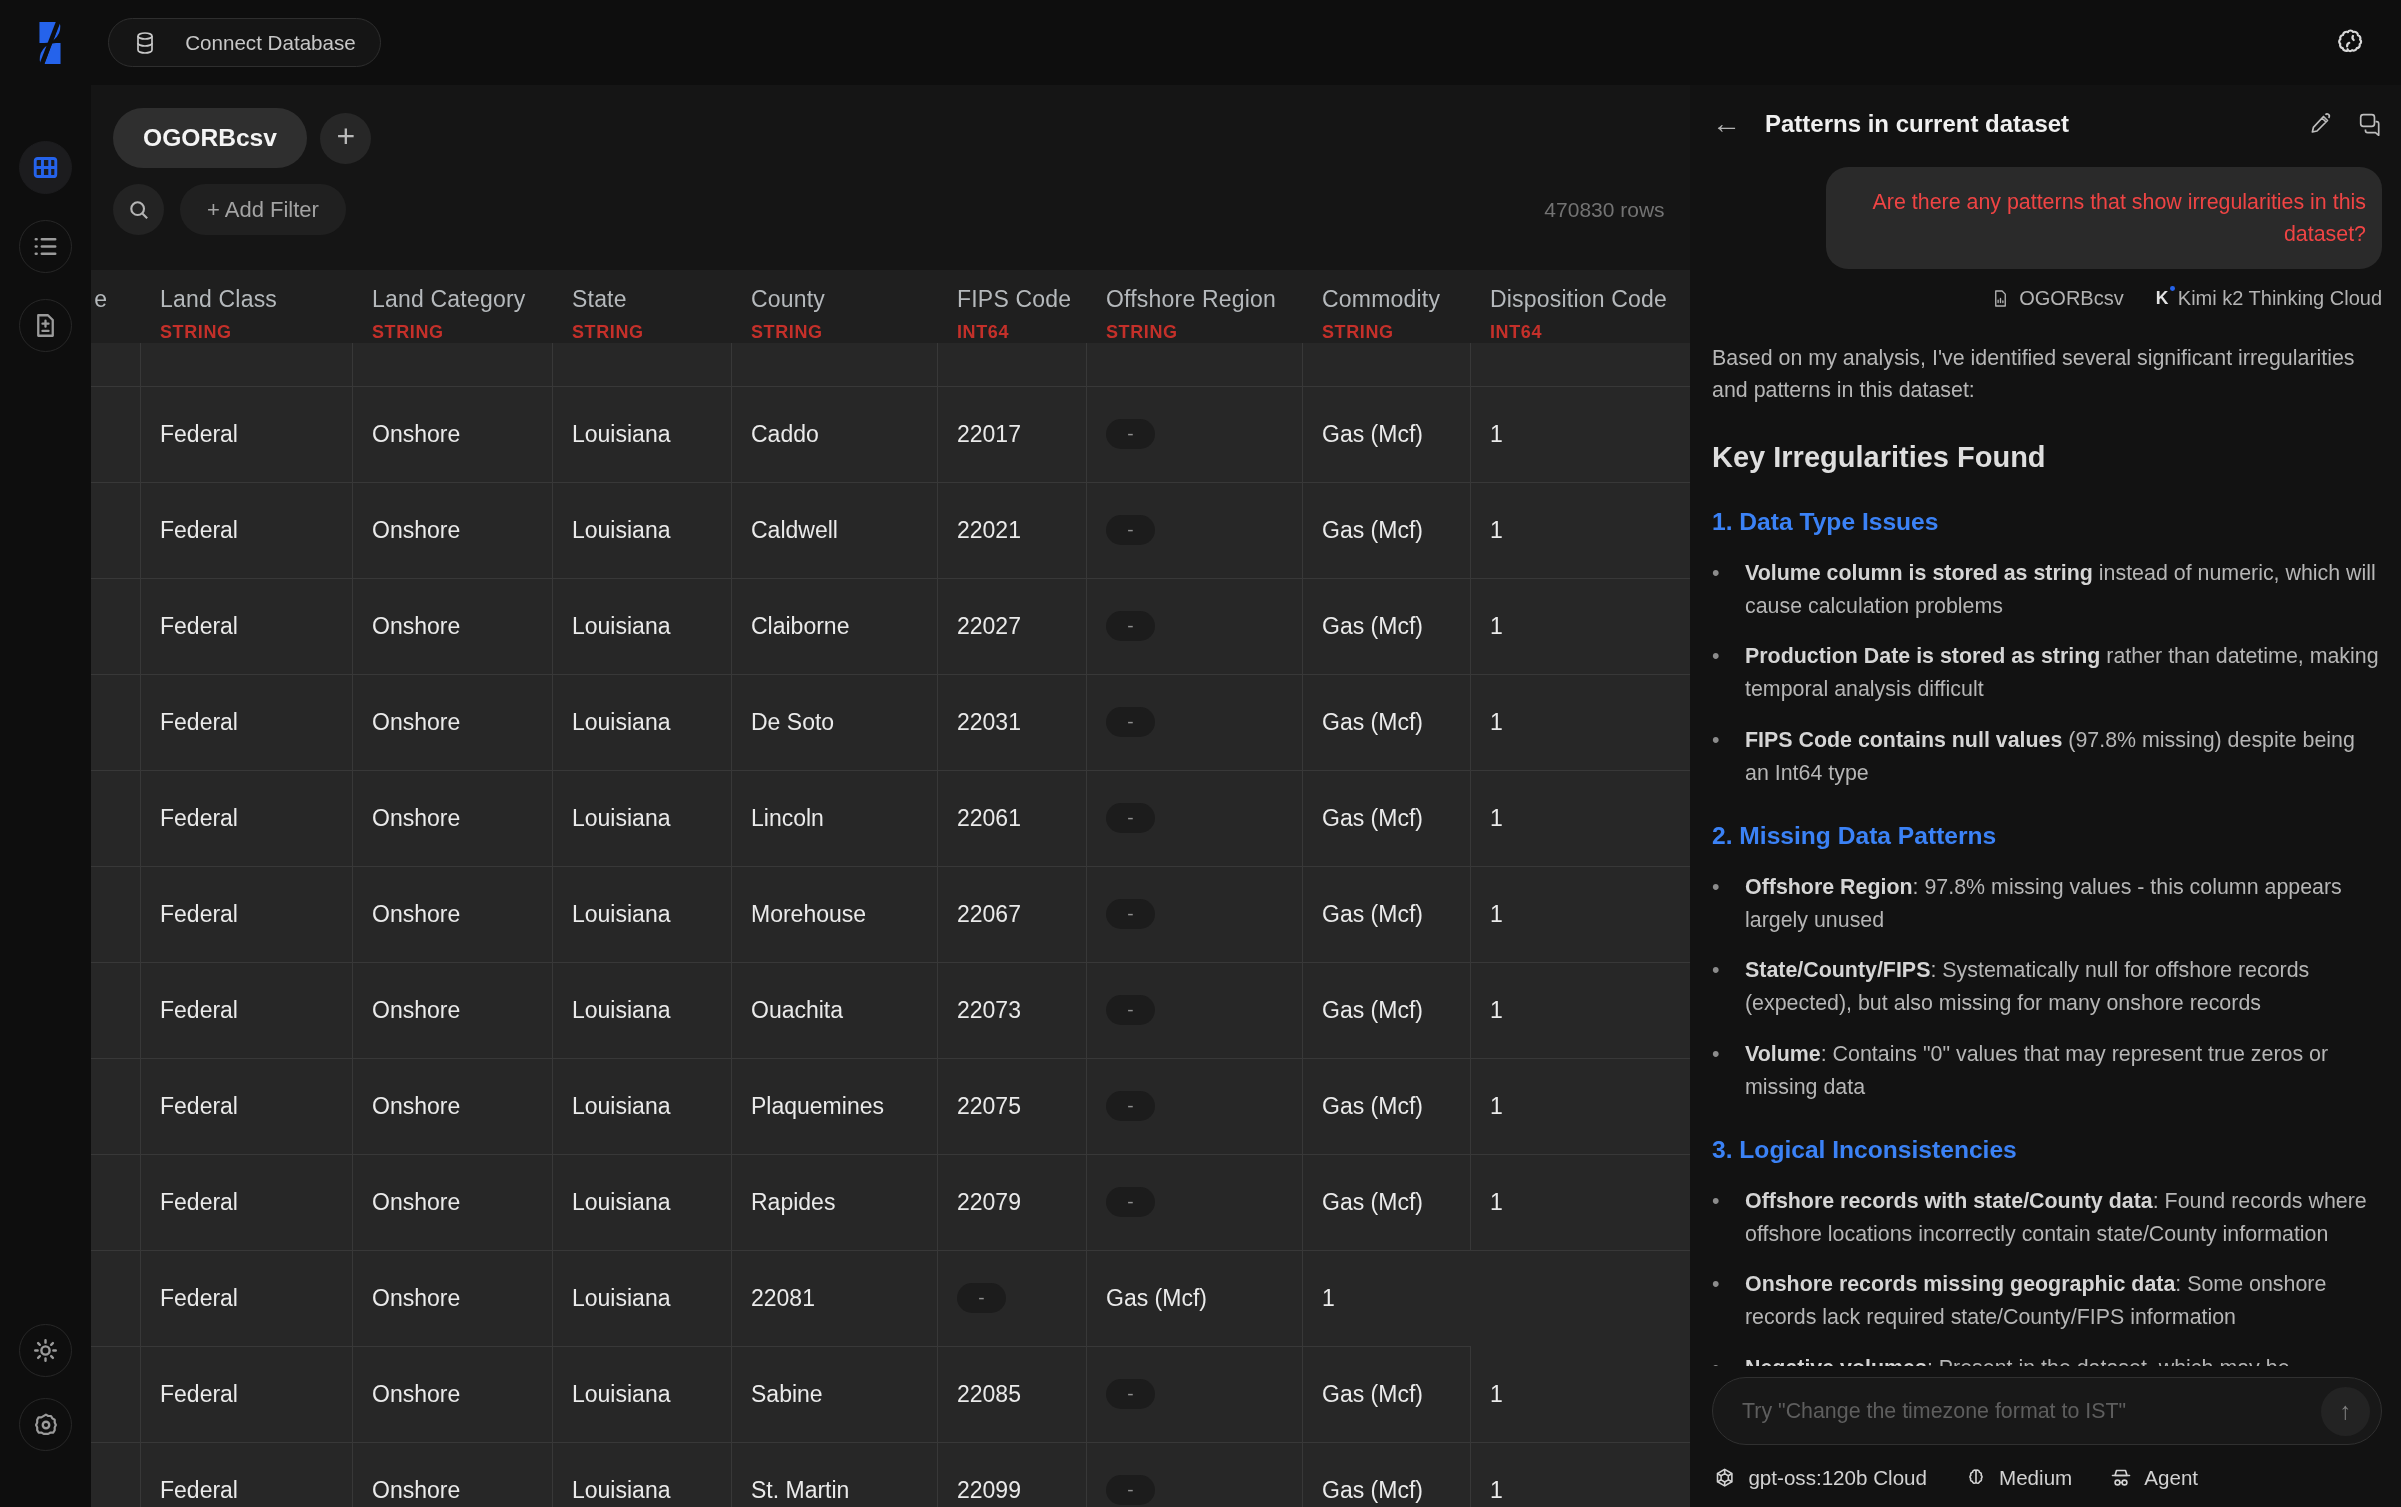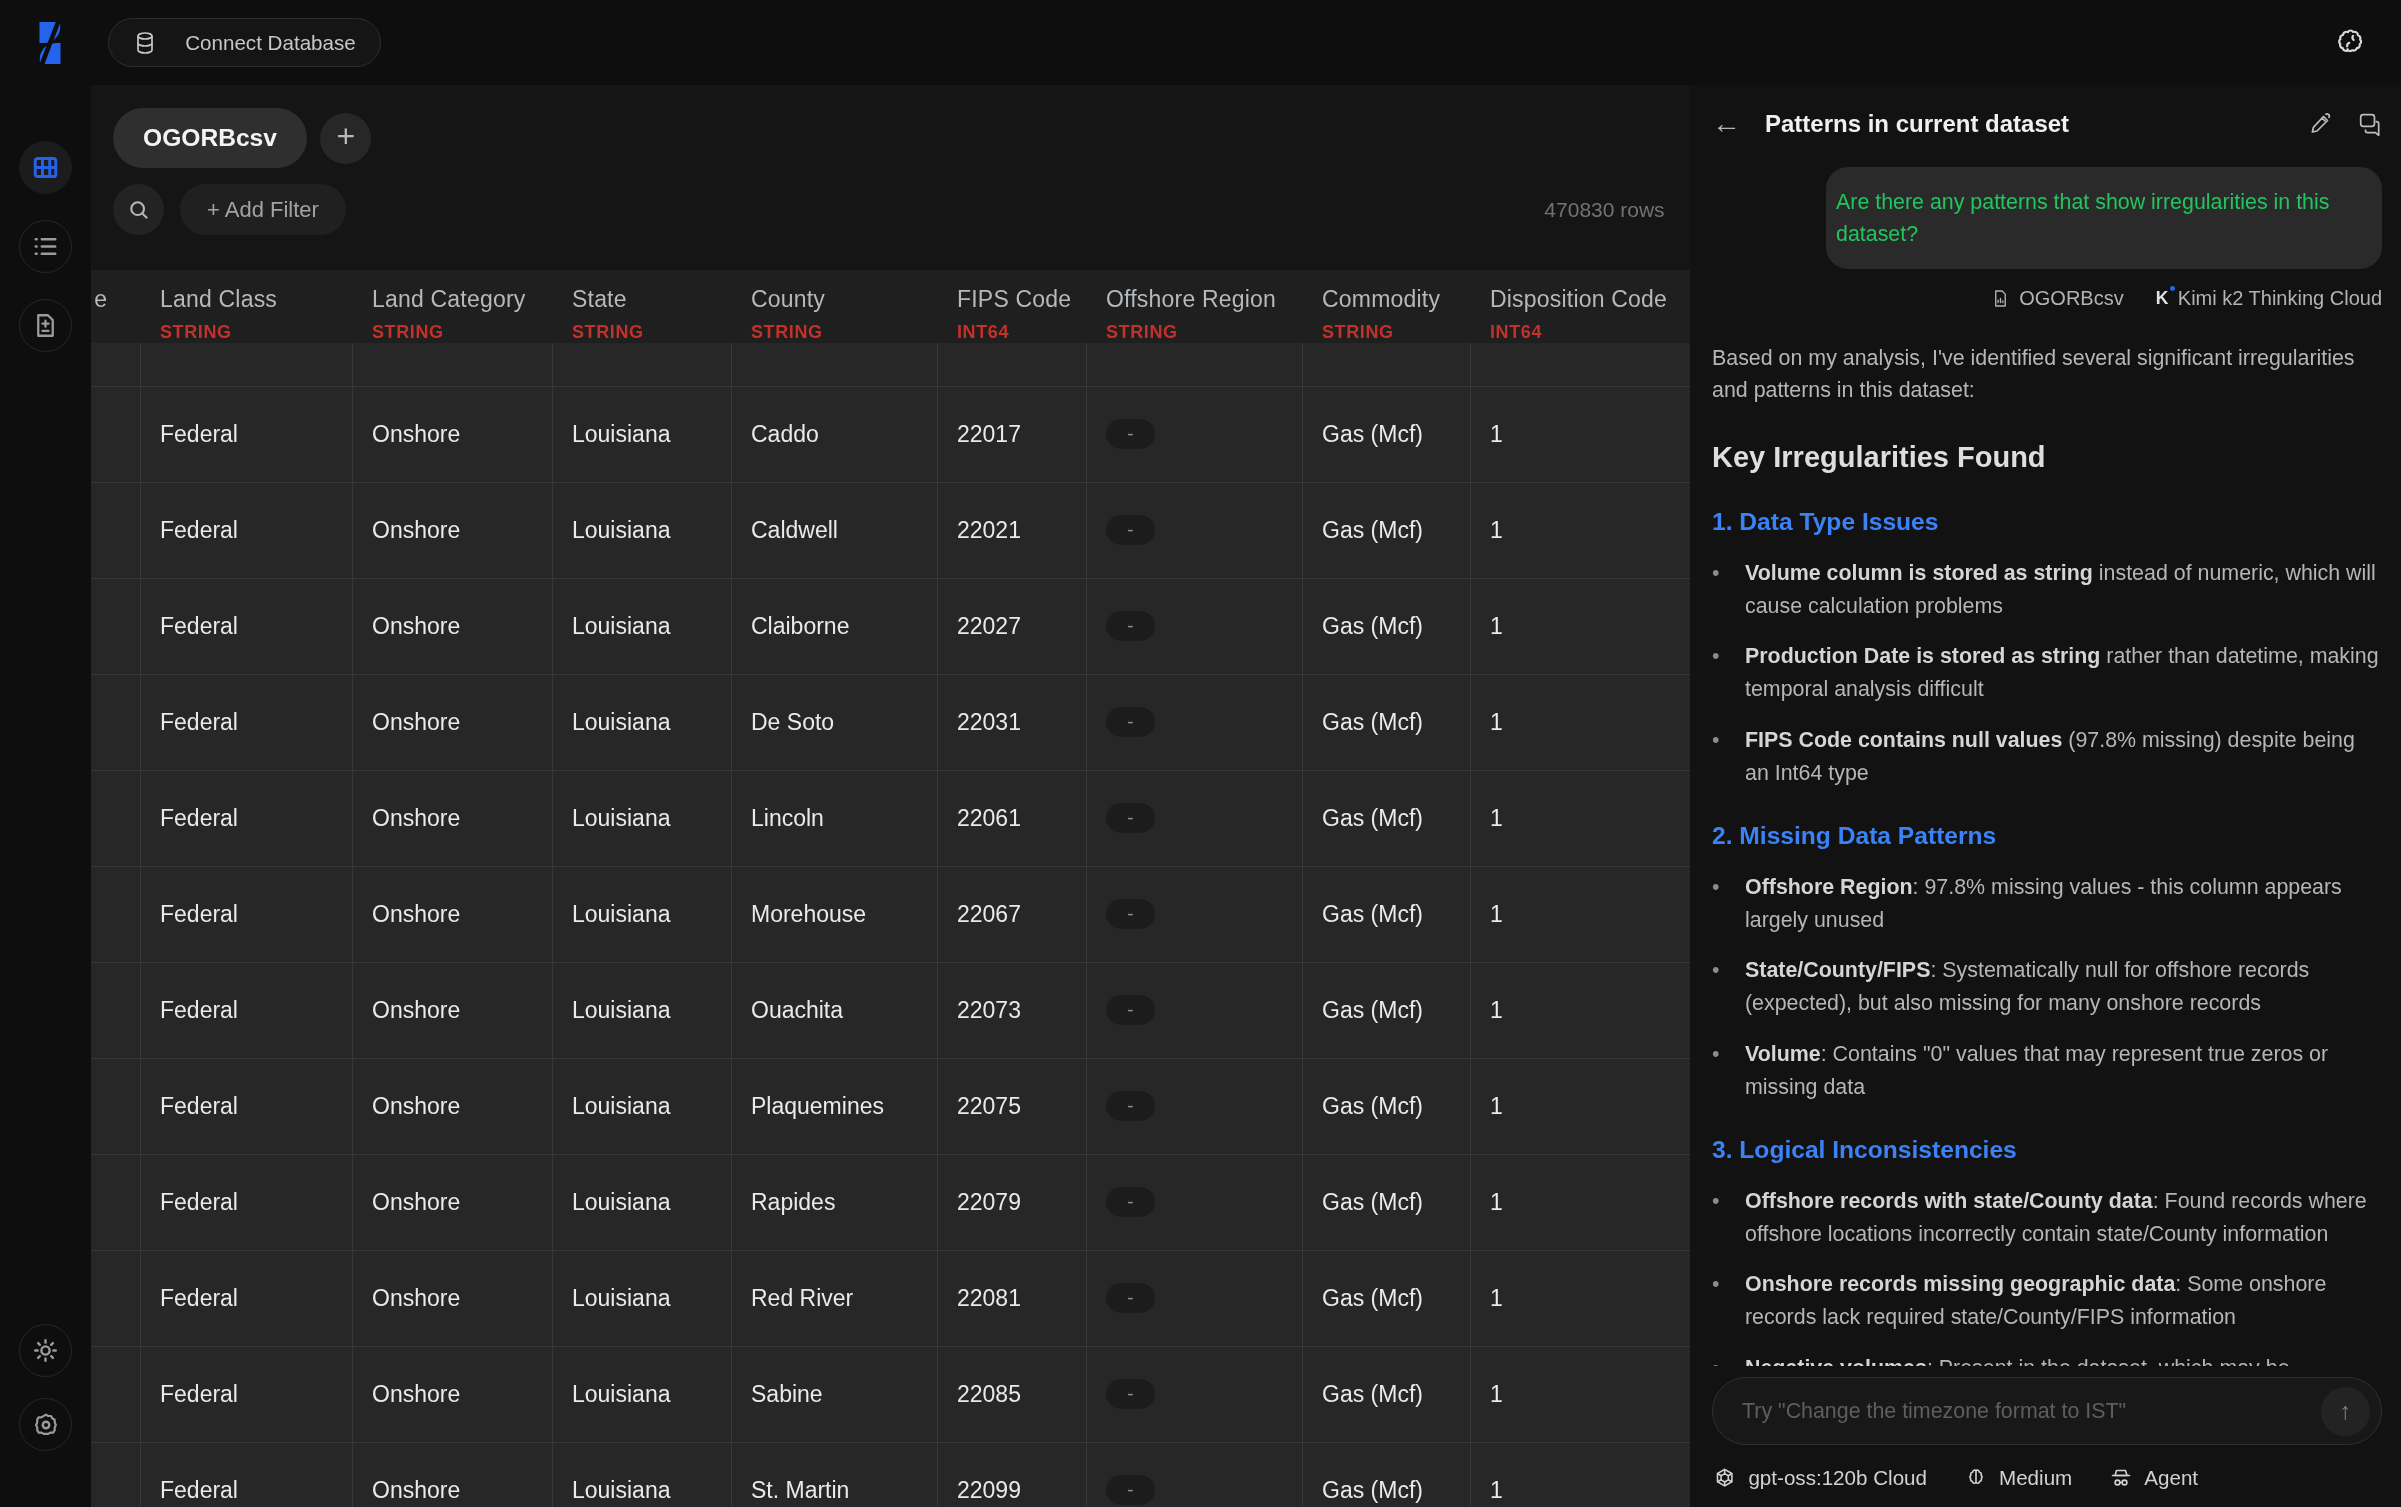--- a/index.html
+++ b/index.html
@@ -60,21 +60,21 @@
   .td:last-child{border-right:none;}
   .null-pill{width:49px;height:30px;border-radius:15px;background:#1c1c1c;color:#8f8f8f;font-size:19px;display:flex;align-items:center;justify-content:center;}
 
   
   .panel{flex:1;background:var(--bg-panel);display:flex;flex-direction:column;padding:0 19px 16px 22px;min-width:0;}
   .panel-header{flex:0 0 auto;margin-top:24px;display:flex;align-items:center;}
   .back-arrow{font-size:29px;color:#b2b2b2;line-height:1;}
   .panel-title{margin-left:24px;font-size:24px;font-weight:bold;color:#f0f0f0;}
   .panel-actions{margin-left:auto;display:flex;align-items:center;gap:24px;color:#bdbdbd;}
   .panel-scroll{flex:1;min-height:0;overflow:hidden;display:flex;flex-direction:column;}
-  .user-bubble{margin-top:29px;align-self:flex-end;max-width:556px;background:#2a2a2a;border-radius:22px;padding:19px 10px;color:#22c55e;font-size:21.4px;line-height:32px;}
+  .user-bubble{margin-top:29px;align-self:flex-end;max-width:556px;background:#2a2a2a;border-radius:22px;padding:19px 16px;color:#ef4444;font-size:21.4px;line-height:32px;text-align:right;}
   .msg-meta{margin-top:17.5px;display:flex;justify-content:flex-end;align-items:center;gap:32px;color:#b3b3b3;font-size:20px;}
   .meta-item{display:flex;align-items:center;gap:9.5px;}
   .kimi-mark{position:relative;font-weight:bold;font-size:17.5px;color:#e2e2e2;}
   .kimi-dot{position:absolute;top:-1.6px;right:-6.4px;width:4.8px;height:4.8px;border-radius:50%;background:var(--accent);}
   .response{margin-top:32px;color:#b6b6b6;font-size:21.4px;line-height:32px;}
   .response h2{margin-top:33px;font-size:29px;line-height:37px;color:#dedede;font-weight:bold;}
   .response h3{margin-top:30px;font-size:24.6px;line-height:32px;color:#3b82f6;font-weight:bold;}
   .bullets{margin-top:19px;list-style:none;}
   .bullets li{display:flex;margin-bottom:17.5px;line-height:33px;}
   .bullets .dot{flex:0 0 33px;color:#8b8b8b;font-size:21.4px;}
@@ -393,21 +393,20 @@
             </div>
             <div class="td">Gas (Mcf)</div>
             <div class="td">1</div>
           </div>
 
           <div class="tr grid">
             <div class="td"></div>
             <div class="td">Federal</div>
             <div class="td">Onshore</div>
             <div class="td">Louisiana</div>
-            <div class="td">Red River</div>
             <div class="td">22081</div>
             <div class="td">
               <span class="null-pill">
                 <span>-</span>
               </span>
             </div>
             <div class="td">Gas (Mcf)</div>
             <div class="td">1</div>
           </div>
 

